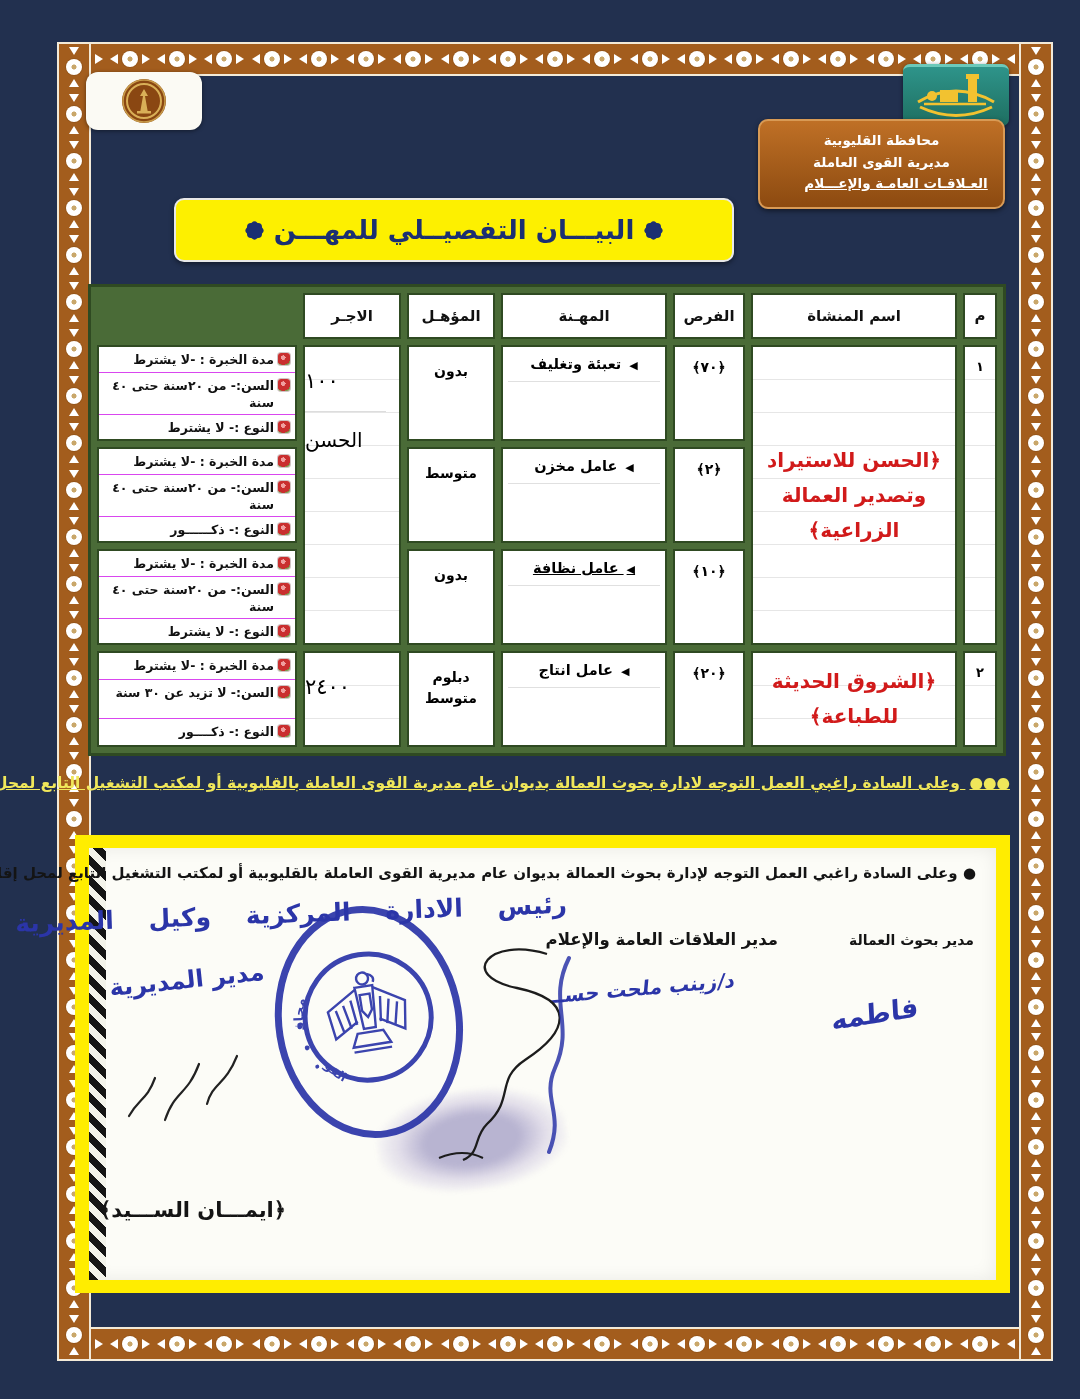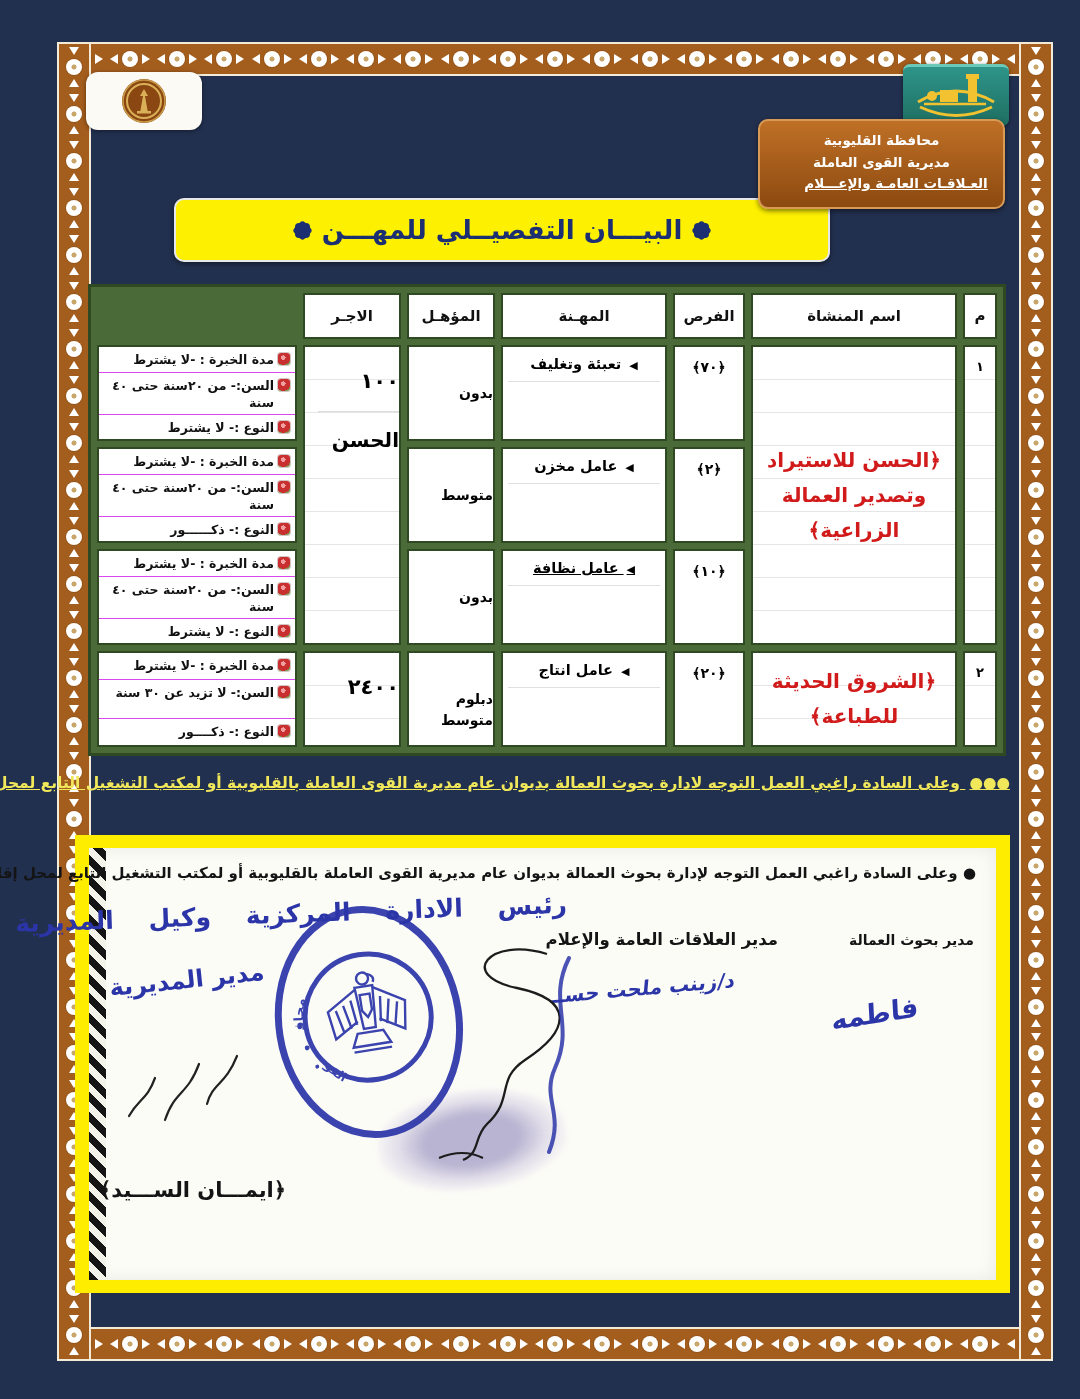--- a/index.html
+++ b/index.html
@@ -56,21 +56,21 @@
     position:absolute; left:758px; top:119px; width:247px; height:90px;
     background:linear-gradient(180deg,#bf7026 0%, #8c4a10 100%);
     border:2px solid #d89a55; border-radius:10px; z-index:4;
     color:#fff; font-weight:bold; font-size:13.5px; text-align:center;
     line-height:1.6; padding-top:9px;
     box-shadow:0 2px 5px rgba(0,0,0,.5);
   }
   .org-box .u { text-decoration:underline;padding-left:29px; }
 
   .banner {
-    position:absolute; left:174px; top:198px; width:656px; height:64px;
+    position:absolute; left:174px; top:198px; width:560px; height:64px;
     background:#fdf000; border:2px solid #e8e8e8; border-radius:10px; z-index:3;
     display:flex; align-items:center; justify-content:center; gap:12px;
     box-shadow:0 2px 5px rgba(0,0,0,.45);
   }
   .banner .title-text {
     color:#1b2f72; font-size:26px; font-weight:bold; white-space:nowrap;
   }
   .star8 { position:relative; width:15px; height:15px; display:inline-block; flex:0 0 auto; }
   .star8::before,.star8::after {
     content:""; position:absolute; inset:0; background:#1b2f72; border-radius:4px;
@@ -93,22 +93,22 @@
     color:#d11a1a; font-weight:bold; font-size:20px; text-align:center;
     display:flex; align-items:center; justify-content:center; padding:6px; line-height:1.75;
   }
   .cell.opp { text-align:center; font-size:14px; font-weight:bold; padding-top:12px; }
   .cell.prof { text-align:center; font-size:14.5px; font-weight:bold; padding-top:9px; }
   .cell.prof .marker { font-size:11px; margin-left:3px; }
   .cell.prof::after {
     content:""; position:absolute; top:34px; left:5px; right:5px;
     border-top:1px solid #e0e0e0;
   }
-  .cell.qual { font-size:14px; font-weight:bold; padding-top:36px; line-height:1.5; }
-  .cell.wage { display:flex; flex-direction:column; align-items:flex-start; font-weight:bold; }
+  .cell.qual { text-align:center; font-size:14px; font-weight:bold; padding-top:14px; line-height:1.5; }
+  .cell.wage { display:flex; flex-direction:column; align-items:flex-end; font-weight:normal; }
   .wage-amount { margin-top:22px; font-size:21px; }
   .wage-sep { width:86%; border-top:1px solid #ddd; margin-top:18px; }
   .wage-unit { margin-top:16px; font-size:20px; letter-spacing:1px; }
   .cell.conds { display:flex; flex-direction:column; font-size:12.5px; font-weight:bold; color:#111; }
   .cond-line {
     flex:1; display:flex; align-items:flex-start; gap:4px;
     padding:4px 5px 2px 3px; border-bottom:1px solid #d946ef; line-height:1.4;
   }
   .cond-line:nth-child(2) { flex:1.55; }
   .cond-line:last-child { border-bottom:none; }
@@ -171,21 +171,21 @@
   }
   .sig-black-svg { position:absolute; left:330px; top:84px; z-index:3; }
   .sig-blue-svg  { position:absolute; left:438px; top:104px; z-index:3; }
   .sig-amia-svg  { position:absolute; left:28px; top:194px; z-index:3; }
   .smudge {
     position:absolute; left:288px; top:242px; width:190px; height:100px;
     background:radial-gradient(ellipse, rgba(92,82,158,.42) 0 35%, rgba(120,100,180,.2) 55%, transparent 75%);
     filter:blur(2px); transform:rotate(-7deg); z-index:1;
   }
   .bottom-name {
-    position:absolute; left:10px; top:330px; font-size:21px; font-weight:bold;
+    position:absolute; left:10px; top:350px; font-size:21px; font-weight:bold;
     color:#141414; direction:rtl; white-space:nowrap; letter-spacing:1px;
   }
 </style>
 </head>
 <body>
 
 <div class="band horizontal" style="left:57px; top:42px;  width:996px; height:34px;">
     <span class="b-unit">
       <span class="tri right"></span>
       <span class="b-flower"></span>

